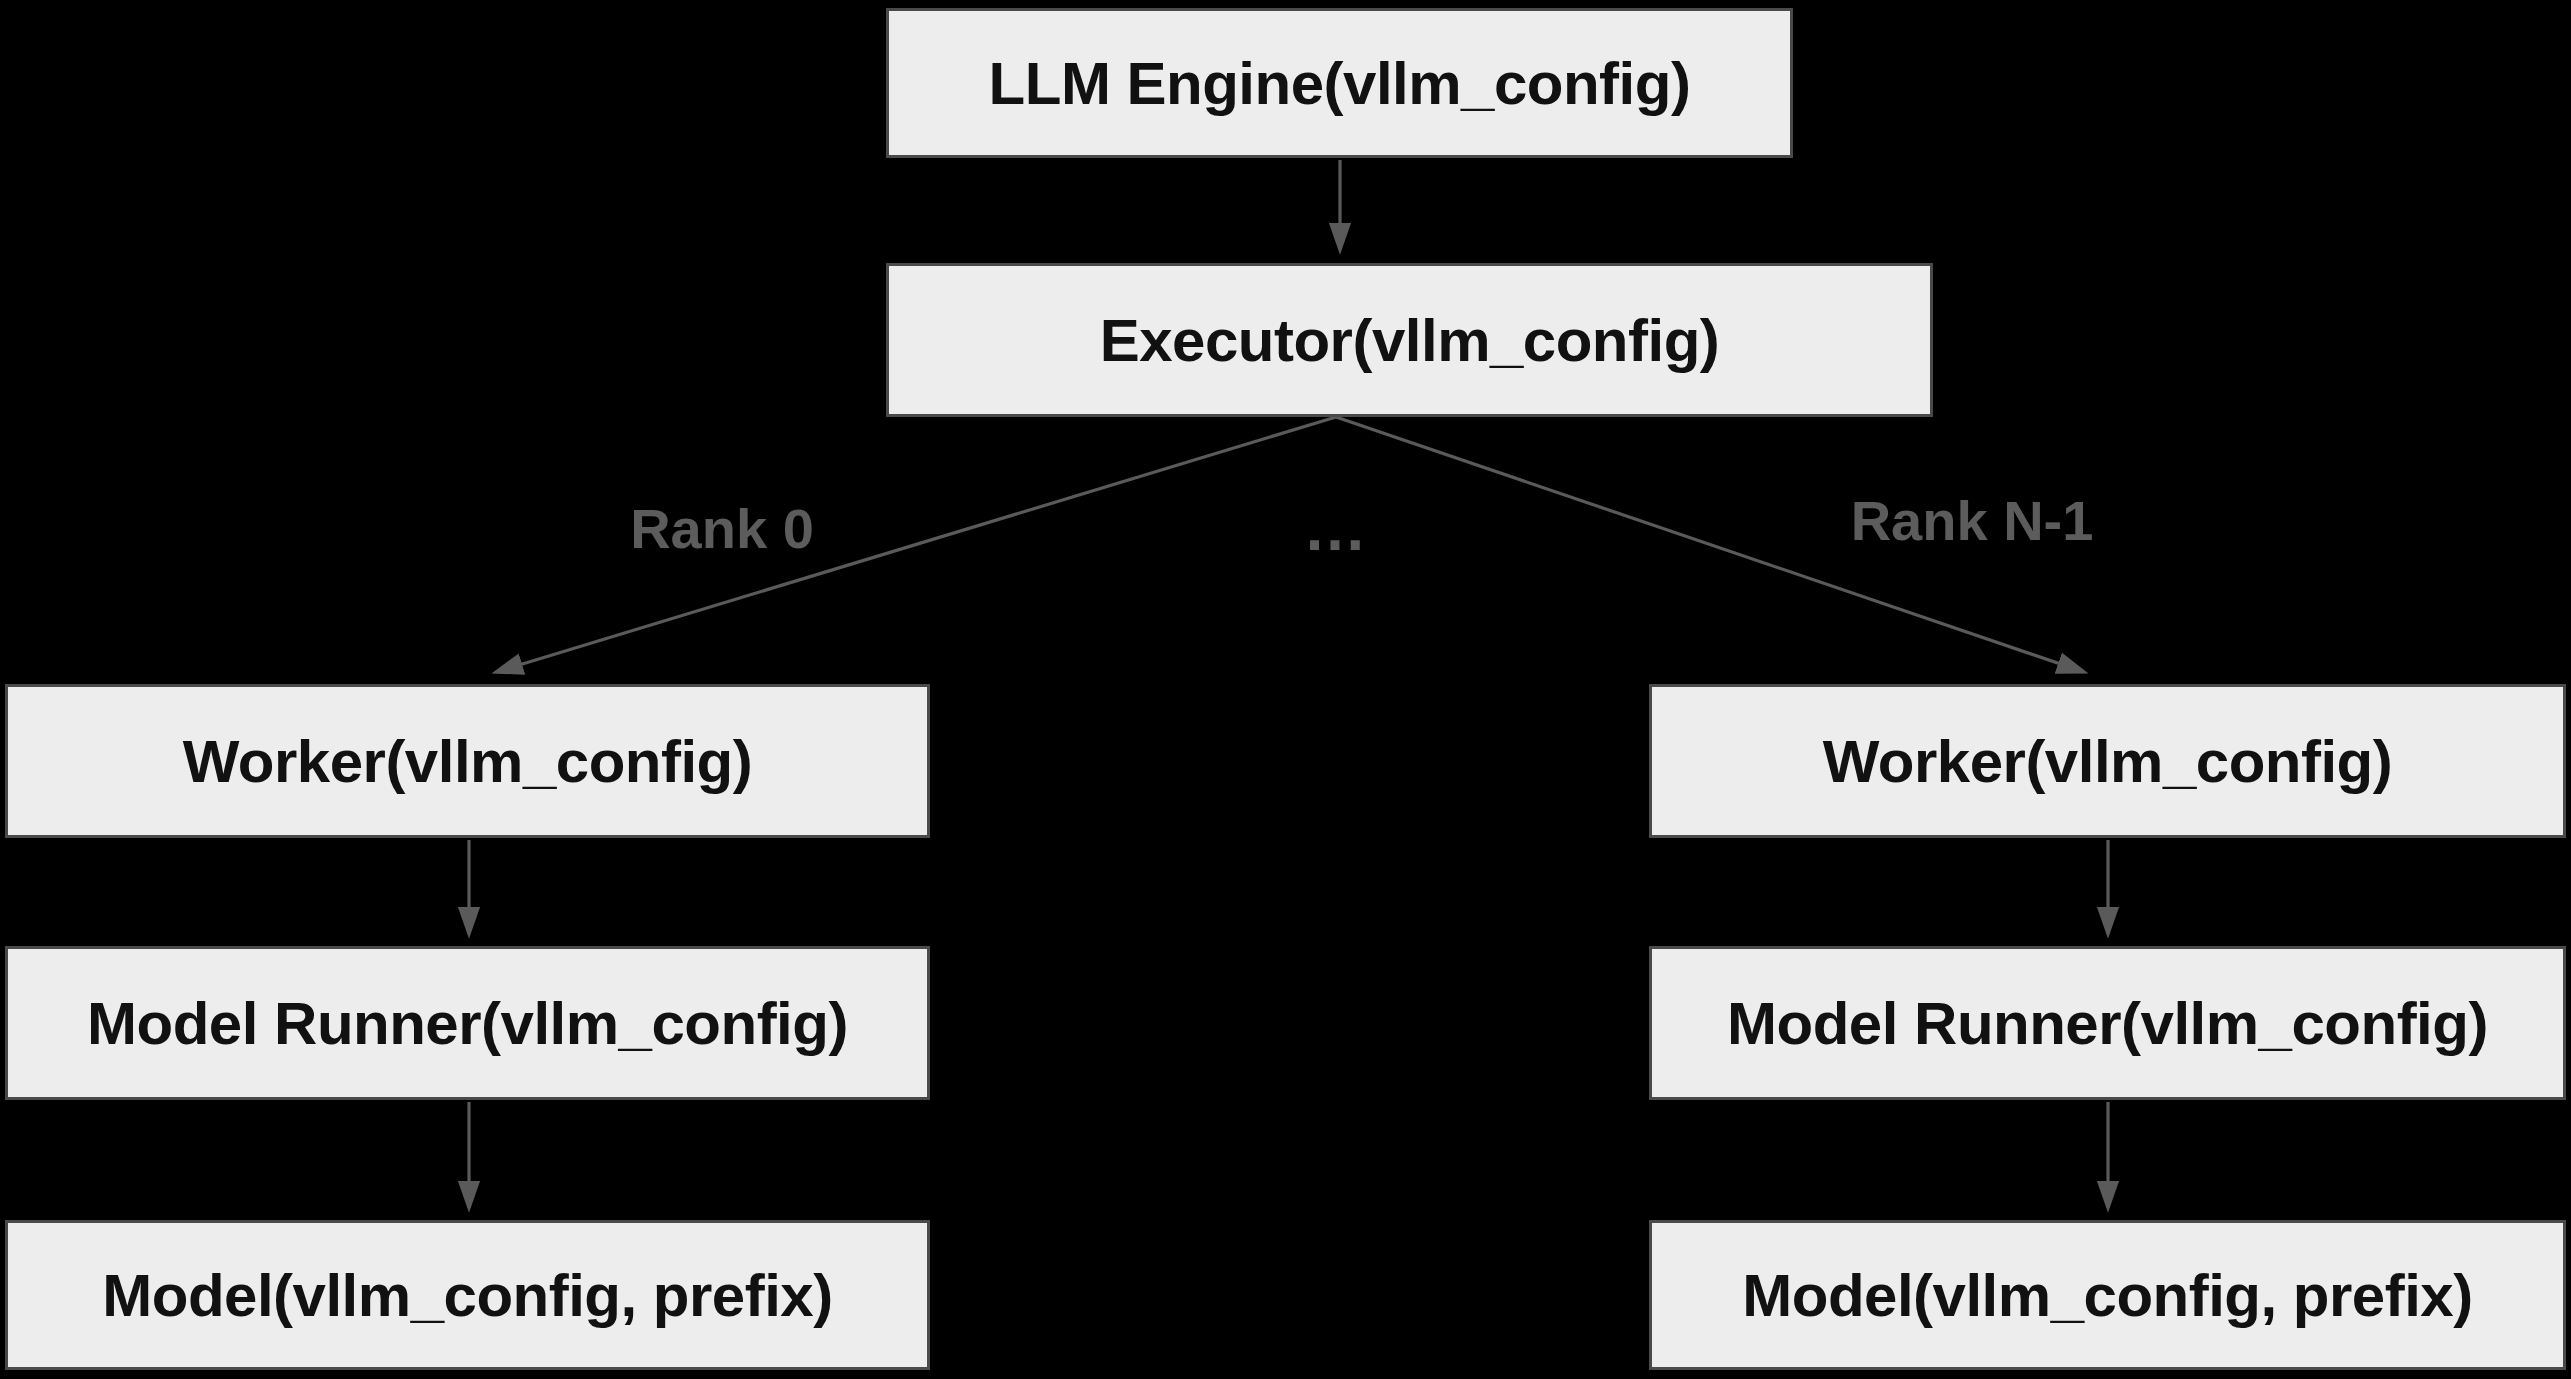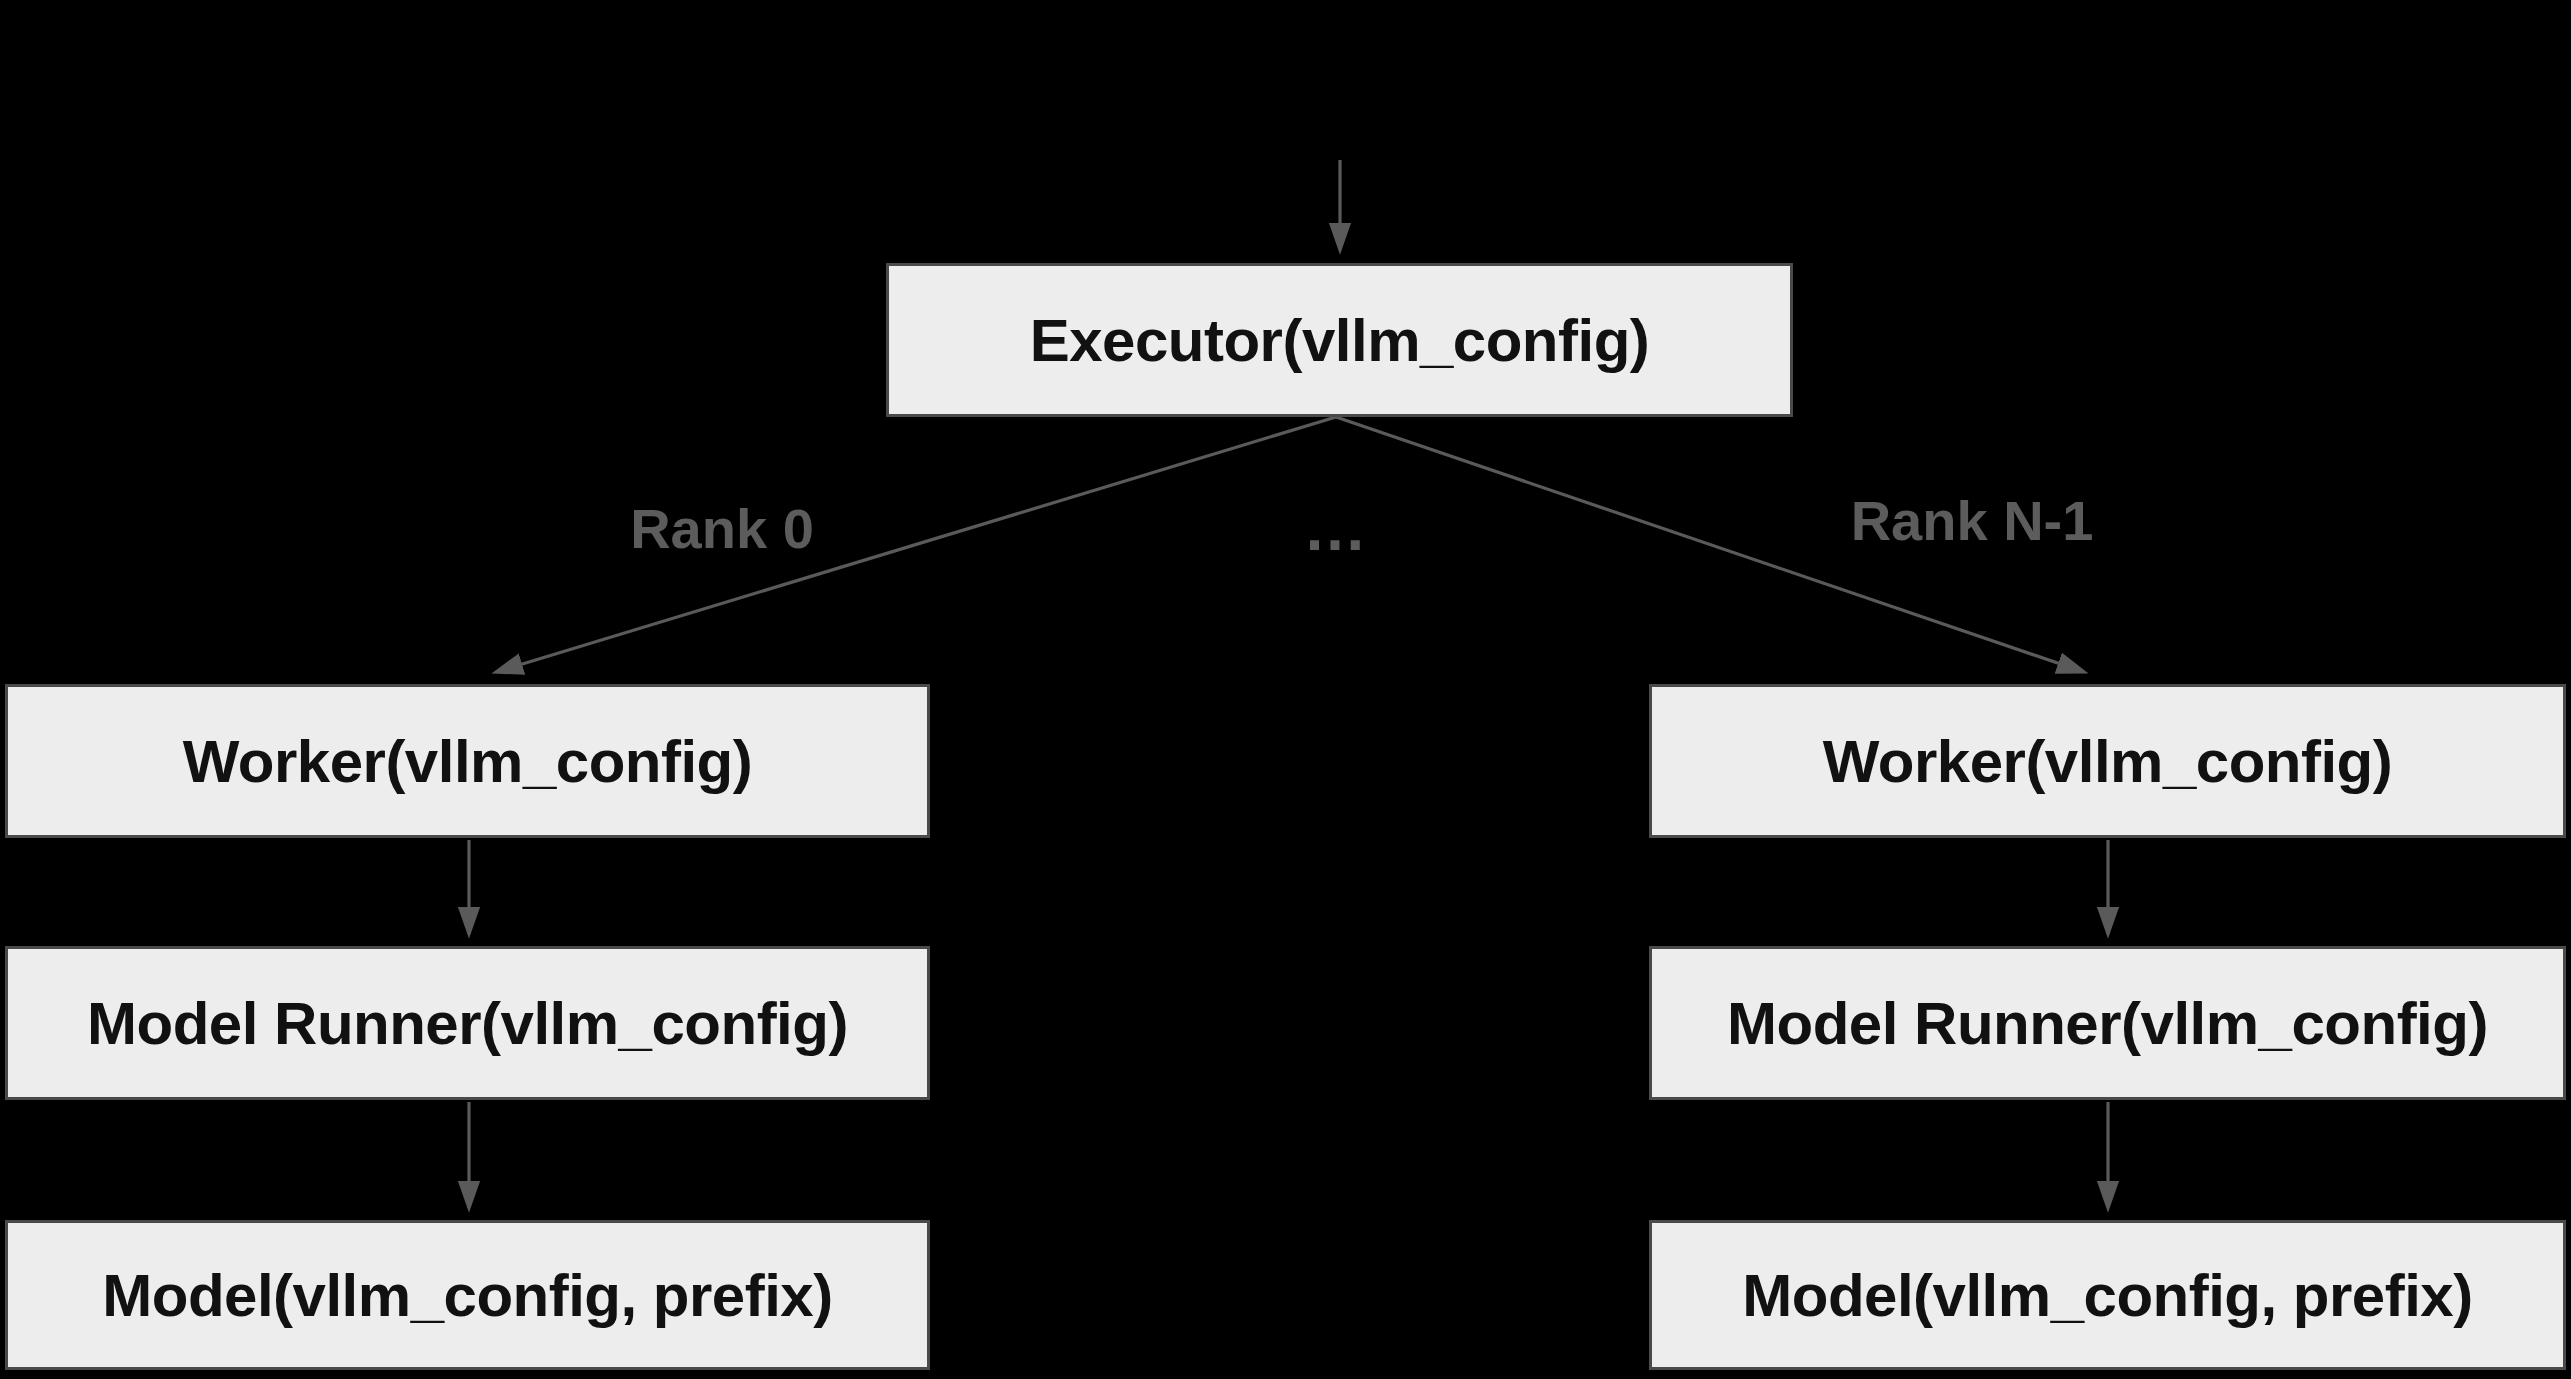--- a/index.html
+++ b/index.html
@@ -44,21 +44,21 @@
     color: var(--node-text, #111);
     display: flex;
     align-items: center;
     justify-content: center;
     font-size: 60px;
     font-weight: 600;
     letter-spacing: -0.5px;
     white-space: nowrap;
   }
   .n-llm-engine      { left: 886px;  top: 8px;    width: 907px; height: 150px; }
-  .n-executor        { left: 886px;  top: 263px;  width: 907px; height: 154px; }
+  .n-executor        { left: 886px;  top: 263px;  width: 1047px; height: 154px; }
   .n-worker-left     { left: 5px;    top: 684px;  width: 925px; height: 154px; }
   .n-worker-right    { left: 1649px; top: 684px;  width: 917px; height: 154px; }
   .n-runner-left     { left: 5px;    top: 946px;  width: 925px; height: 154px; }
   .n-runner-right    { left: 1649px; top: 946px;  width: 917px; height: 154px; }
   .n-model-left      { left: 5px;    top: 1220px; width: 925px; height: 150px; }
   .n-model-right     { left: 1649px; top: 1220px; width: 917px; height: 150px; }
   .edge-label {
     position: absolute;
     transform: translate(-50%, -50%);
     color: var(--edge-label, #5c5c5c);
@@ -87,20 +87,21 @@
     </defs>
     <line x1="1340" y1="160" x2="1340" y2="250" marker-end="url(#arrowhead)"></line>
     <line x1="1336" y1="417" x2="496" y2="672" marker-end="url(#arrowhead)"></line>
     <line x1="1336" y1="417" x2="2084" y2="672" marker-end="url(#arrowhead)"></line>
     <line x1="469" y1="840" x2="469" y2="934" marker-end="url(#arrowhead)"></line>
     <line x1="469" y1="1102" x2="469" y2="1208" marker-end="url(#arrowhead)"></line>
     <line x1="2108" y1="840" x2="2108" y2="934" marker-end="url(#arrowhead)"></line>
     <line x1="2108" y1="1102" x2="2108" y2="1208" marker-end="url(#arrowhead)"></line>
   </svg>
 
+  <div class="node n-llm-engine">LLM Engine(vllm_config)</div>
 
   <div class="node n-executor">Executor(vllm_config)</div>
 
   <div class="node n-worker-left">Worker(vllm_config)</div>
 
   <div class="node n-worker-right">Worker(vllm_config)</div>
 
   <div class="node n-runner-left">Model Runner(vllm_config)</div>
 
   <div class="node n-runner-right">Model Runner(vllm_config)</div>

